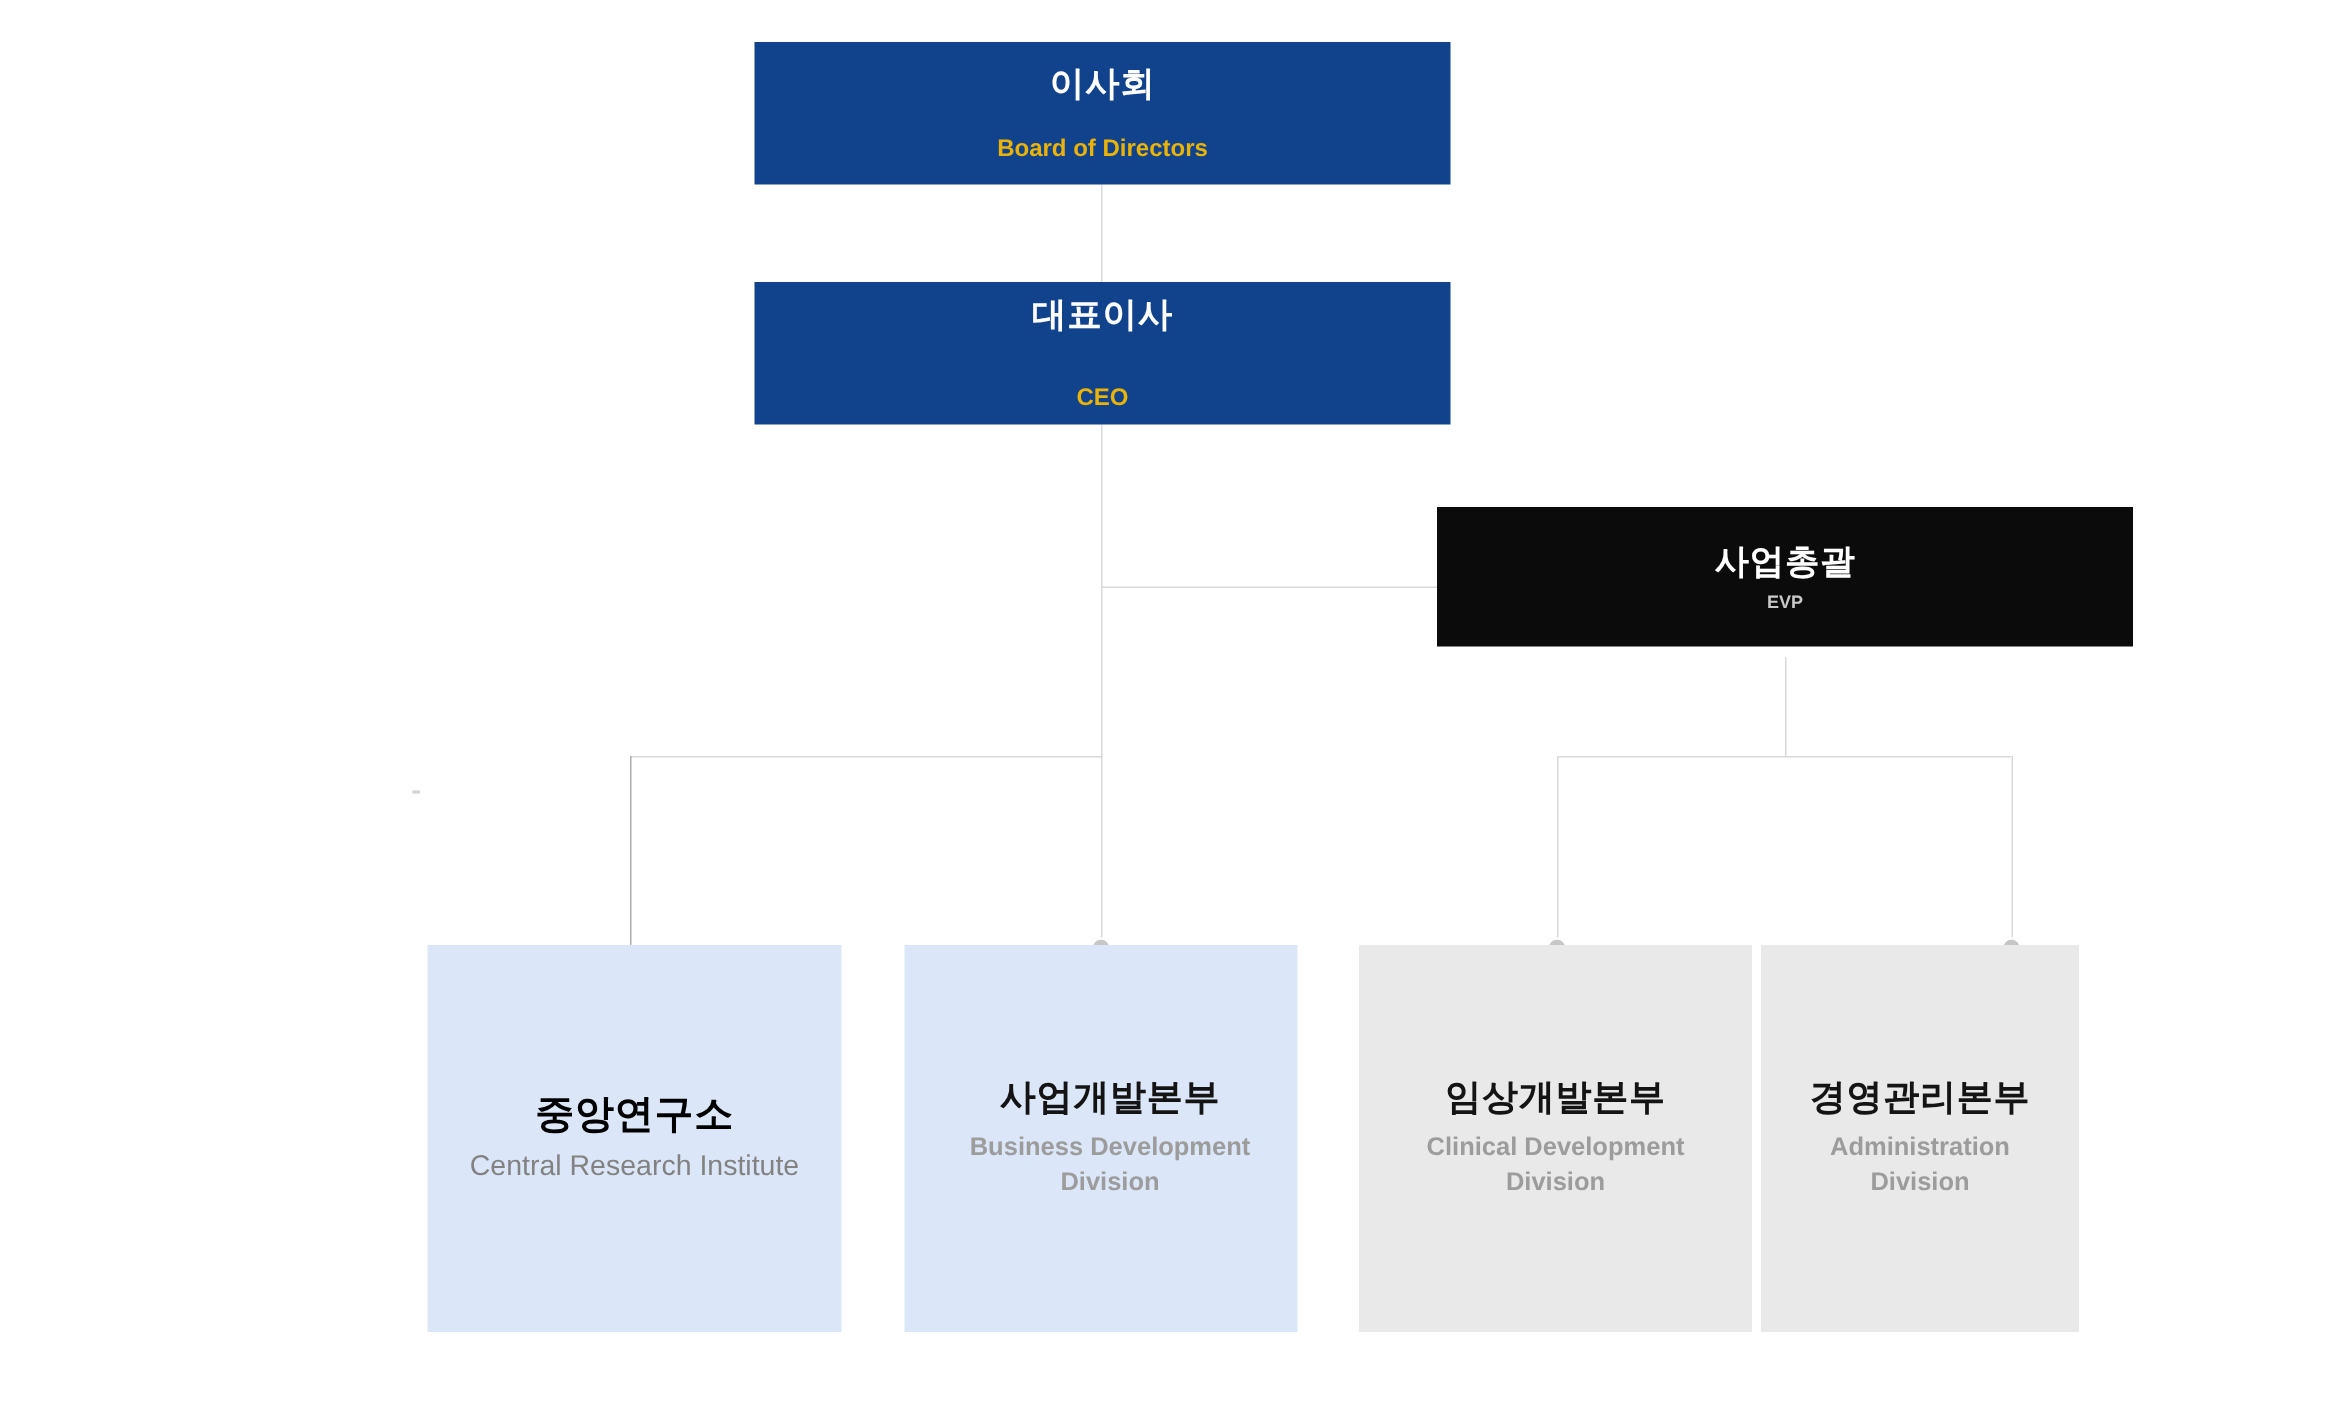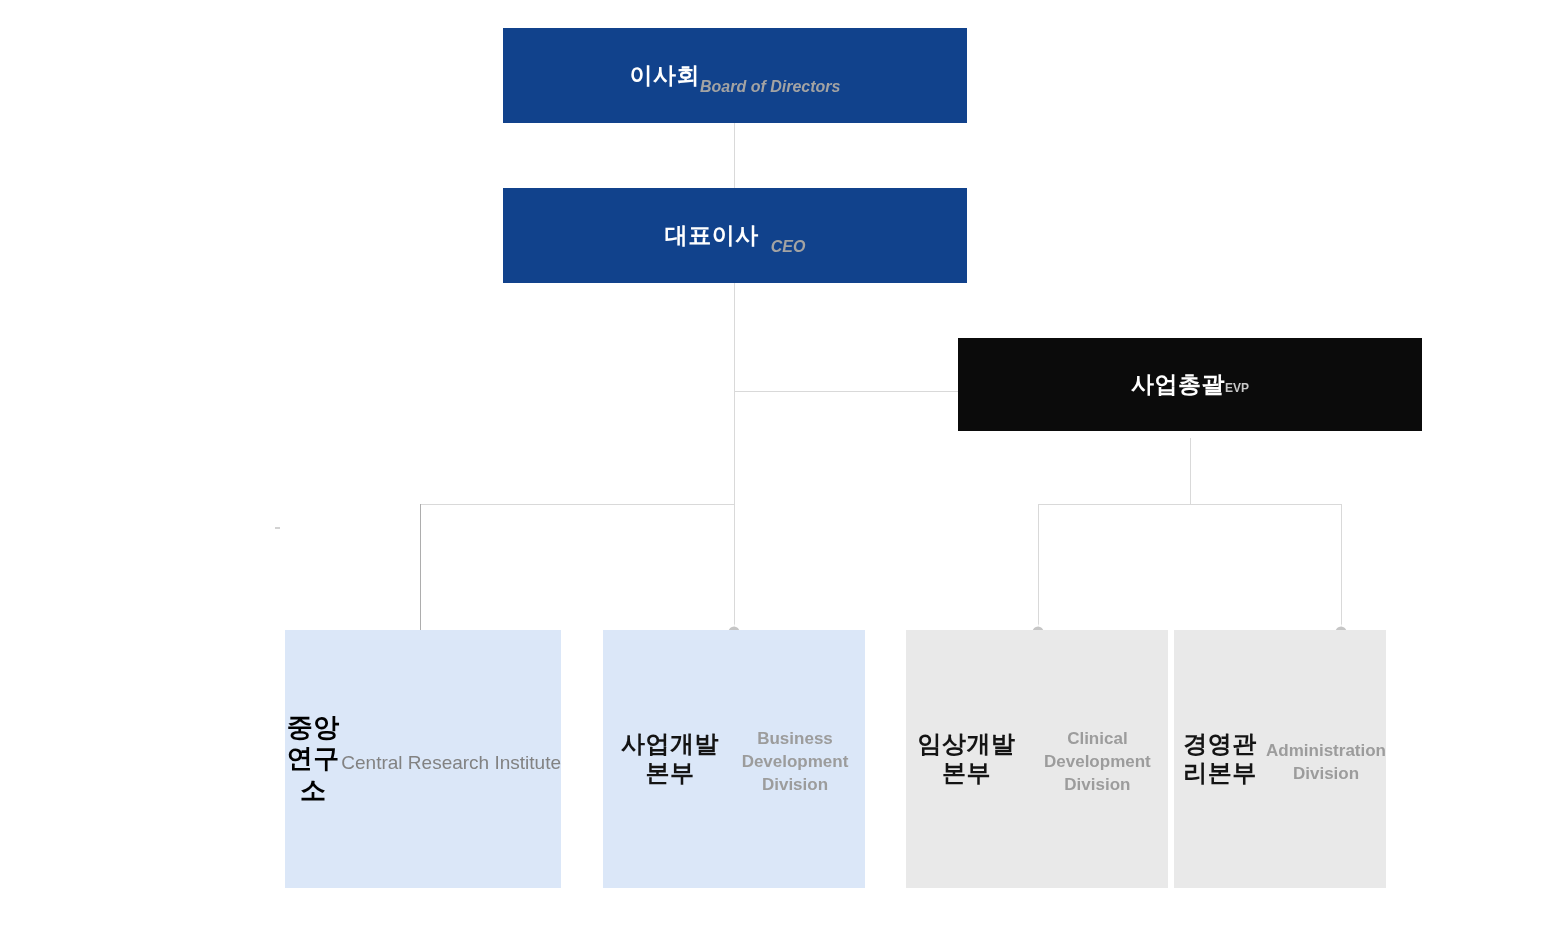--- a/index.html
+++ b/index.html
@@ -11,45 +11,44 @@
   .canvas {
     position: relative;
     width: 1553px;
     height: 940px;
     background: #ffffff;
     overflow: hidden;
   }
   .node {
     position: absolute;
     display: flex;
-    flex-direction: row;
+    flex-direction: column;
     align-items: center;
     justify-content: center;
     text-align: center;
     box-sizing: border-box;
   }
   .node--blue  { background: #11428C; }
   .node--black { background: #0B0B0B; }
   .node--lightblue { background: #DBE7F8; }
   .node--gray  { background: #E9E9E9; }
 
   
   .node--top .node-title {
     color: #ffffff;
     font-size: 23px;
     font-weight: 700;
     letter-spacing: 0.5px;
     line-height: 1.2;
   }
   .node--blue .node-sub {
-    color: #a3a3a3;
+    color: #eab308;
     font-size: 16px;
     font-weight: 600;
     margin-top: 22px;
-    font-style: italic;
   }
   .node--black .node-sub {
     color: #C8C8C8;
     font-size: 12px;
     font-weight: 700;
     margin-top: 6px;
   }
 
   
   .node--bottom .node-title {

